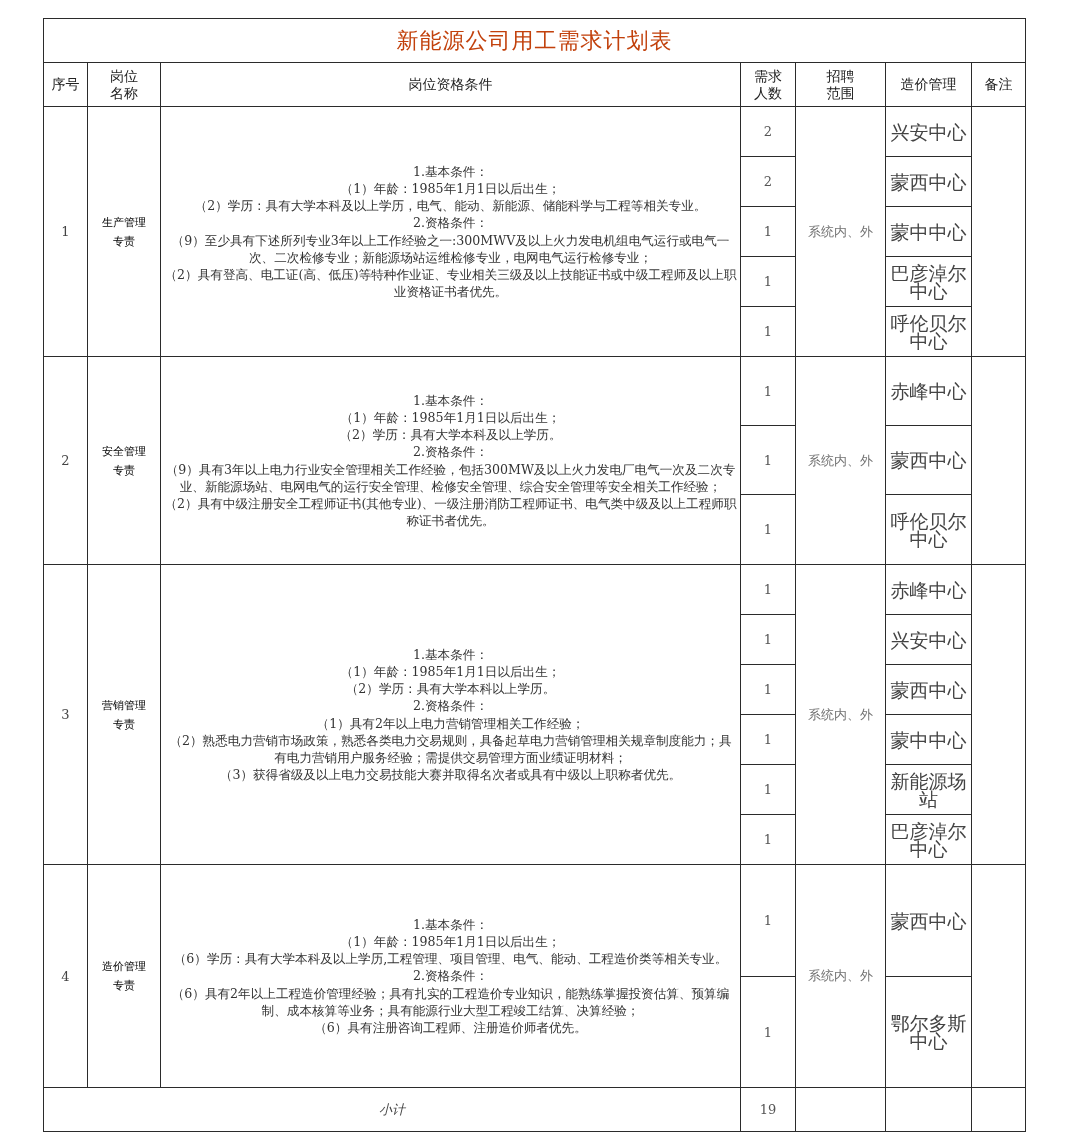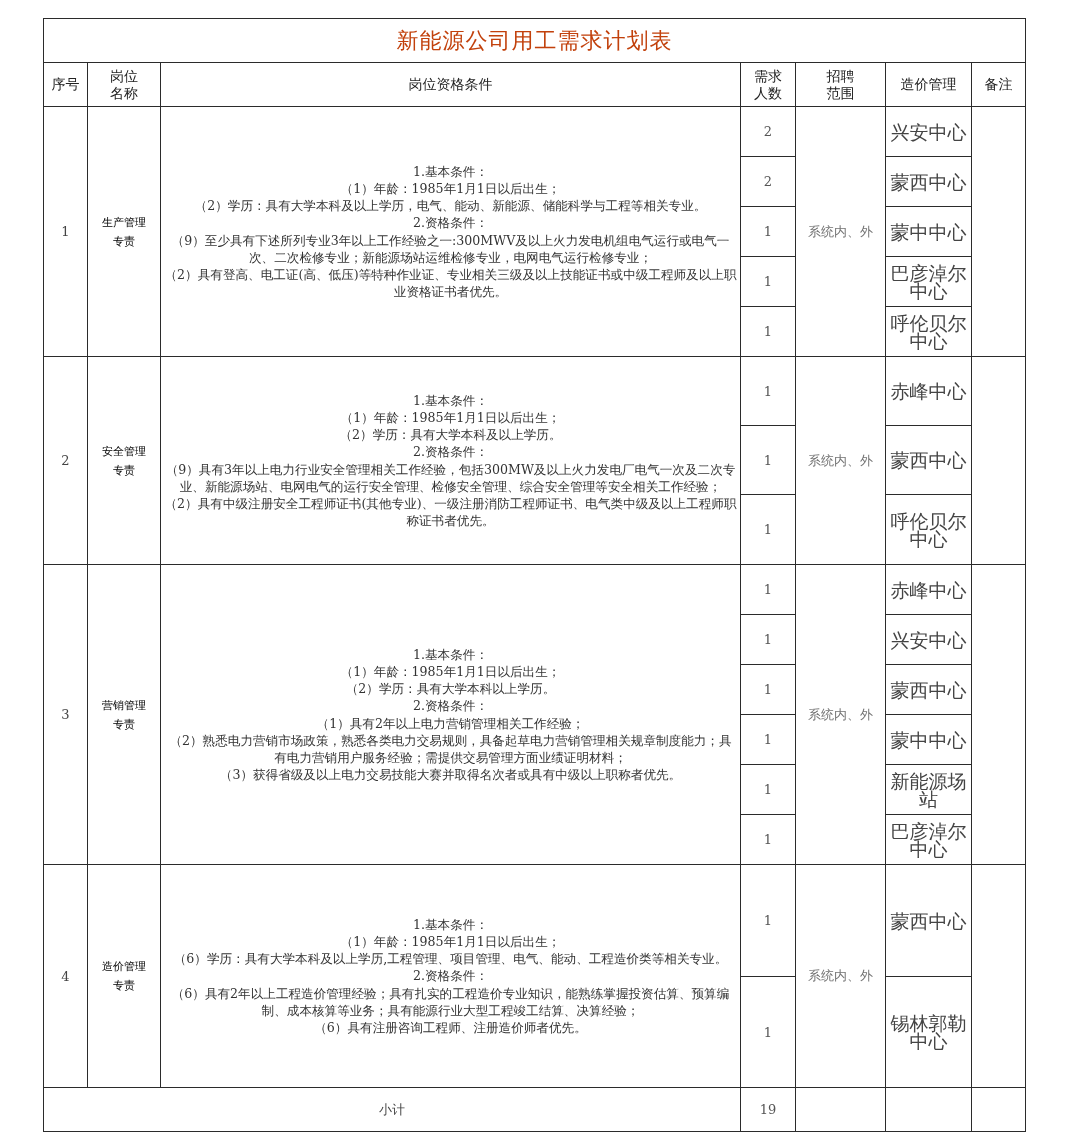--- a/index.html
+++ b/index.html
@@ -25,21 +25,21 @@
     .name { font-size: 11px; line-height: 19px; color: #000000; }
     .req {
       text-align: right; vertical-align: middle;
       font-size: 12.6px; line-height: 17.2px; color: #333; padding: 2px 3px !important;
     }
     .req div { white-space: normal; }
     .cnt { font-size: 13px; color: #555; }
     .scope { font-size: 13px; color: #737373; }
     .loc { font-size: 19px; line-height: 18px; color: #444; padding: 0 4px !important; }
     .note { }
-    .subtotal-label { font-size: 13px; color: #444; height: 43px; }
+    .subtotal-label { font-size: 13px; color: #444; height: 43px; font-style: italic; }
   </style>
 </head>
 <body>
 
 <table class="plan">
   <colgroup>
     <col style="width:44px">
     <col style="width:73px">
     <col style="width:580px">
     <col style="width:55px">
@@ -189,21 +189,21 @@
         <div>（6）具有2年以上工程造价管理经验；具有扎实的工程造价专业知识，能熟练掌握投资估算、预算编制、成本核算等业务；具有能源行业大型工程竣工结算、决算经验；</div>
         <div>（6）具有注册咨询工程师、注册造价师者优先。</div>
       </td>
       <td class="cnt">1</td>
       <td rowspan="2" class="scope">系统内、外</td>
       <td class="loc">蒙西中心</td>
       <td rowspan="2" class="note"></td>
     </tr>
     <tr style="height:111px">
       <td class="cnt">1</td>
-      <td class="loc">锡林郭勒中心</td>
+      <td class="loc">鄂尔多斯中心</td>
     </tr>
 
     <tr style="height:43px">
       <td colspan="3" class="subtotal-label">小计</td>
       <td class="cnt">19</td>
       <td></td>
       <td></td>
       <td></td>
     </tr>
   </tbody>

